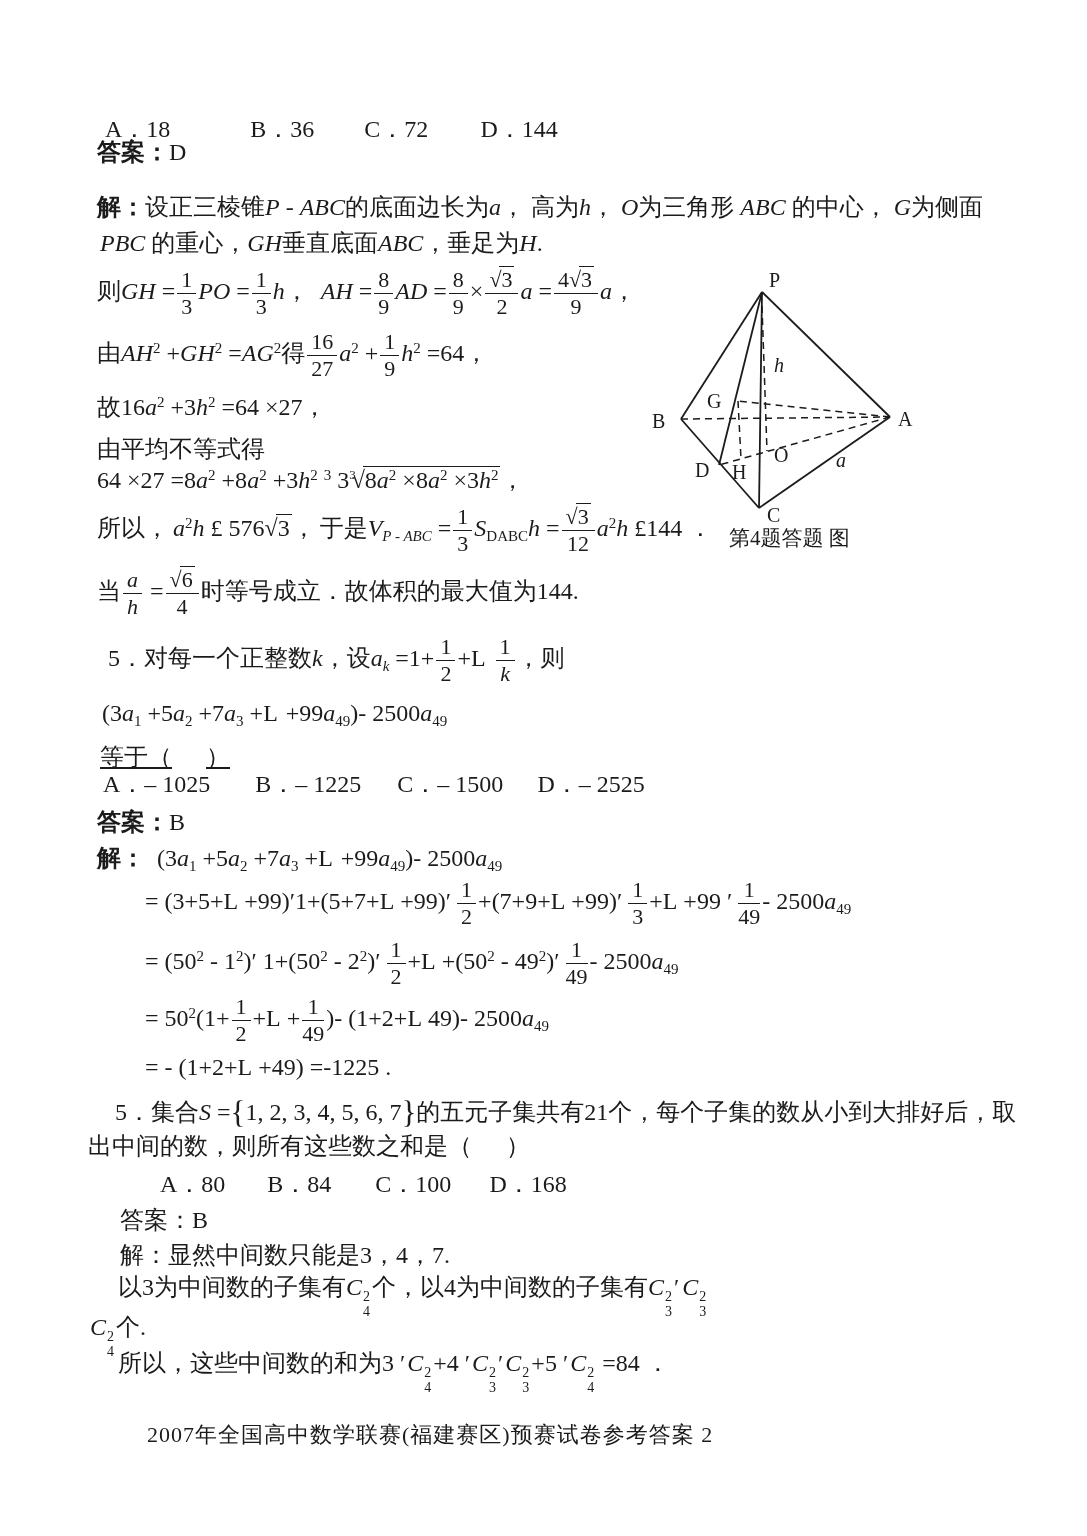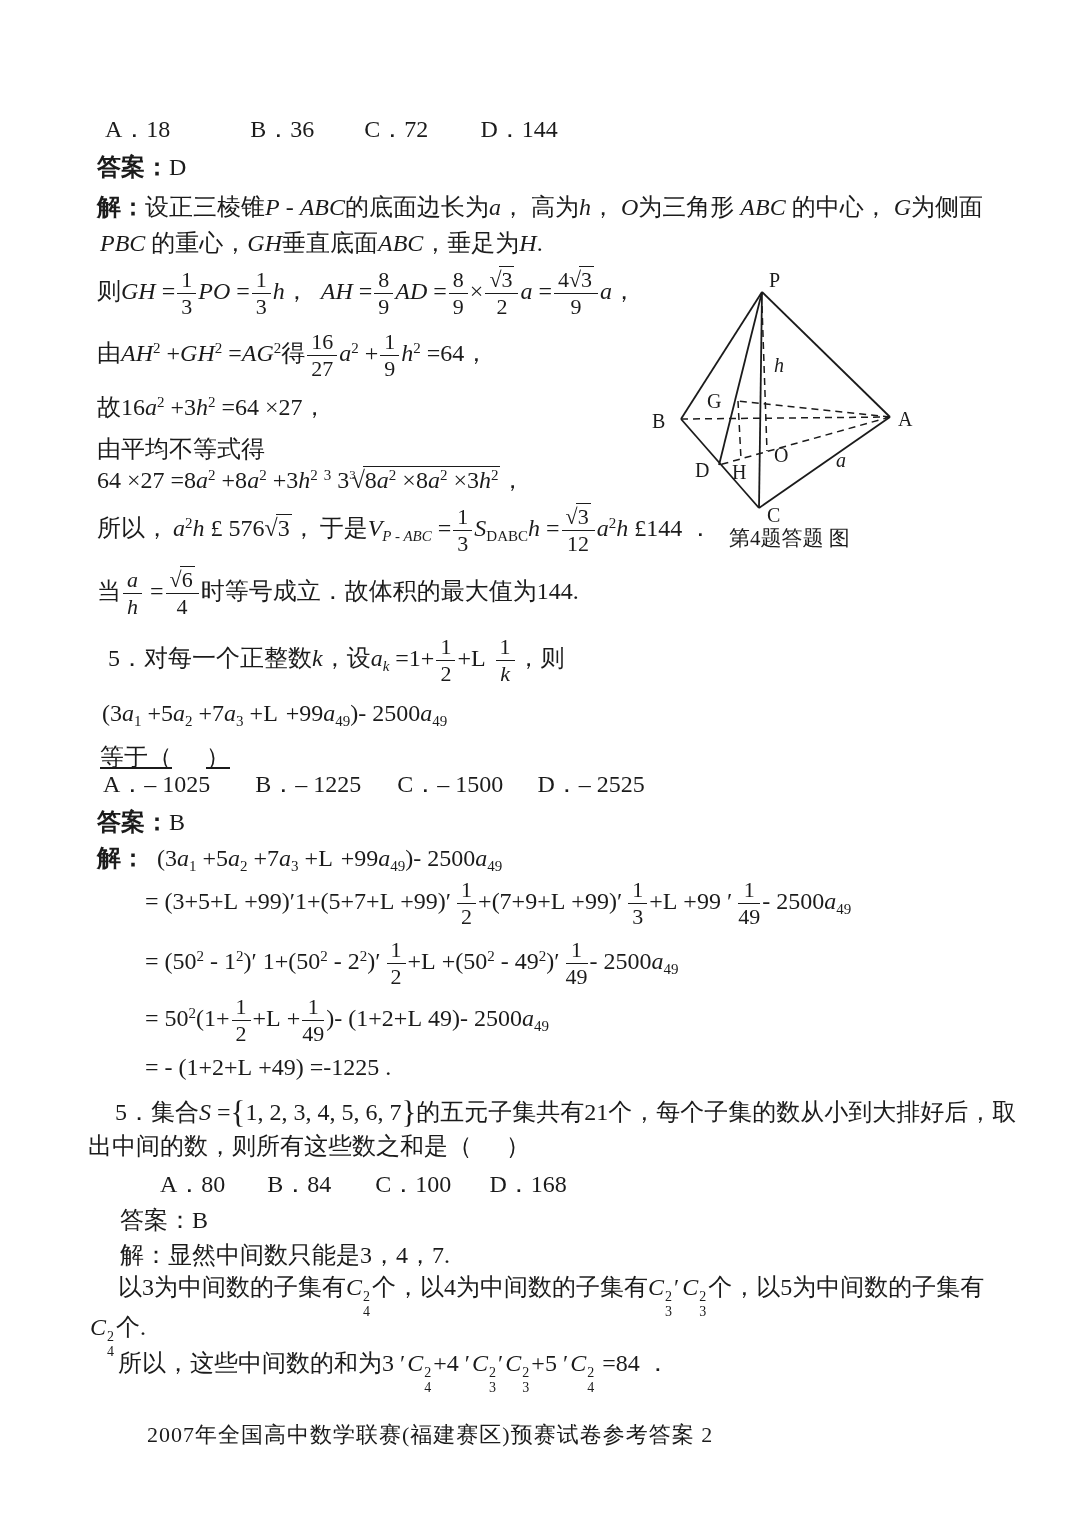--- a/index.html
+++ b/index.html
@@ -28,21 +28,21 @@
   .footer{position:absolute;font-size:22px;white-space:nowrap;letter-spacing:1px;margin-top:16px;}
   svg text{font-family:"Liberation Serif","DejaVu Serif",serif;font-size:20px;fill:#1b1b1b;}
   svg .itl{font-style:italic;}
 </style>
 </head>
 <body>
 
 <div class="page">
   <div id="doc">
       <div class="line" style="top: 114px; left: 105px;"><span class="t">A．18</span><span class="sp" style="width: 80px;"></span><span class="t">B．36</span><span class="sp" style="width: 50px;"></span><span class="t">C．72</span><span class="sp" style="width: 52px;"></span><span class="t">D．144</span></div>
-      <div class="line" style="top: 151px; left: 97px;"><span class="bold">答案：</span><span class="t">D</span></div>
+      <div class="line" style="top: 136px; left: 97px;"><span class="bold">答案：</span><span class="t">D</span></div>
       <div class="line" style="top: 191px; left: 97px;"><span class="bold">解：</span><span class="t">设正三棱锥</span><span class="i">P</span><span class="t"> - </span><span class="i">ABC</span><span class="t">的底面边长为</span><span class="i">a</span><span class="t">， 高为</span><span class="i">h</span><span class="t">，  </span><span class="i">O</span><span class="t">为三角形 </span><span class="i">ABC</span><span class="t"> 的中心，  </span><span class="i">G</span><span class="t">为侧面</span></div>
       <div class="line" style="top: 228px; left: 100px;"><span class="i">PBC</span><span class="t"> 的重心，</span><span class="i">GH</span><span class="t">垂直底面</span><span class="i">ABC</span><span class="t">，垂足为</span><span class="i">H</span><span class="t">.</span></div>
       <div class="line" style="top: 268px; left: 97px;"><span class="t">则</span><span class="i">GH</span><span class="t"> =</span><span class="frac"><span class="num"><span class="t">1</span></span><span class="den"><span class="t">3</span></span></span><span class="i">PO</span><span class="t"> =</span><span class="frac"><span class="num"><span class="t">1</span></span><span class="den"><span class="t">3</span></span></span><span class="i">h</span><span class="t">，</span><span class="sp" style="width: 12px;"></span><span class="i">AH</span><span class="t"> =</span><span class="frac"><span class="num"><span class="t">8</span></span><span class="den"><span class="t">9</span></span></span><span class="i">AD</span><span class="t"> =</span><span class="frac"><span class="num"><span class="t">8</span></span><span class="den"><span class="t">9</span></span></span><span class="t">×</span><span class="frac"><span class="num"><span class="sqrtw"><span class="rad">√</span><span class="rc"><span class="t">3</span></span></span></span><span class="den"><span class="t">2</span></span></span><span class="i">a</span><span class="t"> =</span><span class="frac"><span class="num"><span class="t">4</span><span class="sqrtw"><span class="rad">√</span><span class="rc"><span class="t">3</span></span></span></span><span class="den"><span class="t">9</span></span></span><span class="i">a</span><span class="t">，</span></div>
       <div class="line" style="top: 330px; left: 97px;"><span class="t">由</span><span class="i">AH</span><span class="sup">2</span><span class="t"> +</span><span class="i">GH</span><span class="sup">2</span><span class="t"> =</span><span class="i">AG</span><span class="sup">2</span><span class="t">得</span><span class="frac"><span class="num"><span class="t">16</span></span><span class="den"><span class="t">27</span></span></span><span class="i">a</span><span class="sup">2</span><span class="t"> +</span><span class="frac"><span class="num"><span class="t">1</span></span><span class="den"><span class="t">9</span></span></span><span class="i">h</span><span class="sup">2</span><span class="t"> =64，</span></div>
       <div class="line" style="top: 392px; left: 97px;"><span class="t">故16</span><span class="i">a</span><span class="sup">2</span><span class="t"> +3</span><span class="i">h</span><span class="sup">2</span><span class="t"> =64 ×27，</span></div>
       <div class="line" style="top: 434px; left: 97px;"><span class="t">由平均不等式得</span></div>
       <div class="line" style="top: 465px; left: 97px;"><span class="t">64 ×27 =8</span><span class="i">a</span><span class="sup">2</span><span class="t"> +8</span><span class="i">a</span><span class="sup">2</span><span class="t"> +3</span><span class="i">h</span><span class="sup">2</span><span class="sp" style="width: 6px;"></span><span class="sup">3</span><span class="sp" style="width: 6px;"></span><span class="t">3</span><span class="sqrtw"><span class="ridx">3</span><span class="rad">√</span><span class="rc"><span class="t">8</span><span class="i">a</span><span class="sup">2</span><span class="t"> ×8</span><span class="i">a</span><span class="sup">2</span><span class="t"> ×3</span><span class="i">h</span><span class="sup">2</span></span></span><span class="t">，</span></div>
       <div class="line" style="top: 505px; left: 97px;"><span class="t">所以，</span><span class="sp" style="width: 4px;"></span><span class="i">a</span><span class="sup">2</span><span class="i">h</span><span class="t"> £ 576</span><span class="sqrtw"><span class="rad">√</span><span class="rc"><span class="t">3</span></span></span><span class="t">，</span><span class="sp" style="width: 4px;"></span><span class="t">于是</span><span class="i">V</span><span class="sub i">P - ABC</span><span class="t"> =</span><span class="frac"><span class="num"><span class="t">1</span></span><span class="den"><span class="t">3</span></span></span><span class="i">S</span><span class="sub">DABC</span><span class="i">h</span><span class="t"> =</span><span class="frac"><span class="num"><span class="sqrtw"><span class="rad">√</span><span class="rc"><span class="t">3</span></span></span></span><span class="den"><span class="t">12</span></span></span><span class="i">a</span><span class="sup">2</span><span class="i">h</span><span class="t"> £144 ．</span></div>
       <div class="line" style="top: 568px; left: 97px;"><span class="t">当</span><span class="frac"><span class="num"><span class="i">a</span></span><span class="den"><span class="i">h</span></span></span><span class="t"> =</span><span class="frac"><span class="num"><span class="sqrtw"><span class="rad">√</span><span class="rc"><span class="t">6</span></span></span></span><span class="den"><span class="t">4</span></span></span><span class="t">时等号成立．故体积的最大值为144.</span></div>
       <div class="line" style="top: 635px; left: 108px;"><span class="t">5．对每一个正整数</span><span class="i">k</span><span class="t">，设</span><span class="i">a</span><span class="sub i">k</span><span class="t"> =1+</span><span class="frac"><span class="num"><span class="t">1</span></span><span class="den"><span class="t">2</span></span></span><span class="t">+L</span><span class="sp" style="width: 8px;"></span><span class="frac"><span class="num"><span class="t">1</span></span><span class="den"><span class="i">k</span></span></span><span class="t">，则</span></div>
@@ -62,21 +62,21 @@
       <div class="line" style="top: 1240px; left: 120px;"><span class="t">解：显然中间数只能是3，4，7.</span></div>
       <div class="line" style="top: 1272px; left: 118px;"><span class="t">以3为中间数的子集有</span><span class="i">C</span><span class="ss">
           <span class="sse">2</span>
           <span class="sse">4</span>
         </span><span class="t">个，以4为中间数的子集有</span><span class="i">C</span><span class="ss">
           <span class="sse">2</span>
           <span class="sse">3</span>
         </span><span class="t">′</span><span class="sp" style="width: 3px;"></span><span class="i">C</span><span class="ss">
           <span class="sse">2</span>
           <span class="sse">3</span>
-        </span><span class="t">个，以5为中间数的子集有</span></div>
+        </span></div>
       <div class="line" style="top: 1312px; left: 90px;"><span class="i">C</span><span class="ss">
           <span class="sse">2</span>
           <span class="sse">4</span>
         </span><span class="t">个.</span></div>
       <div class="line" style="top: 1348px; left: 118px;"><span class="t">所以，这些中间数的和为3 ′</span><span class="sp" style="width: 2px;"></span><span class="i">C</span><span class="ss">
           <span class="sse">2</span>
           <span class="sse">4</span>
         </span><span class="t">+4 ′</span><span class="sp" style="width: 2px;"></span><span class="i">C</span><span class="ss">
           <span class="sse">2</span>
           <span class="sse">3</span>

